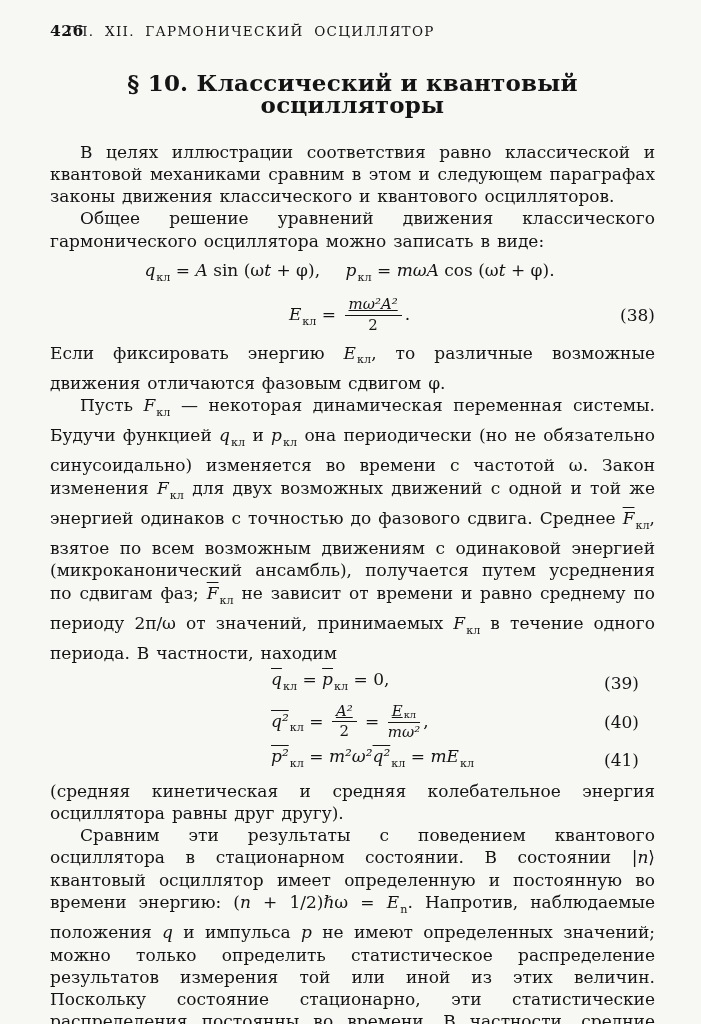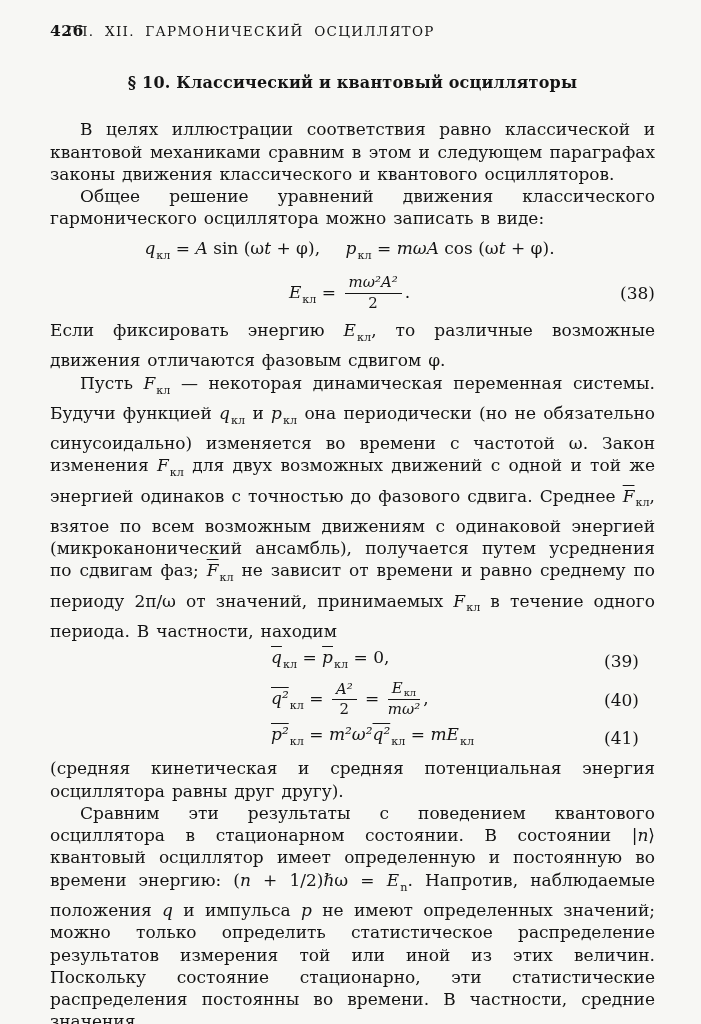--- a/index.html
+++ b/index.html
@@ -35,21 +35,21 @@
   }
   .running-head {
     position: absolute;
     left: 16px; right: 0;
     font-size: 13.5px;
     letter-spacing: 1.3px;
     word-spacing: 5px;
     white-space: nowrap;
   }
   .section-heading {
-    font-size: 16px;
+    font-size: 23px;
     font-weight: bold;
     text-align: center;
     margin: 28px 0 24px 0;
     letter-spacing: 0.2px;
   }
   .para {
     margin: 0;
     text-align: justify;
     word-spacing: 1.5px;
   }
@@ -88,20 +88,21 @@
     align-items: center;
     vertical-align: middle;
     font-size: 88%;
     line-height: 1.18;
     margin: 0 3px;
     text-align: center;
   }
   .fnum {
     border-bottom: 1.3px solid currentColor;
     padding: 0 4px 1px 4px;
+    text-decoration: underline;
   }
   .fden { padding-top: 1px; }
 </style>
 </head>
 <body>
 
 <div class="page">
   <header class="page-header">
     <span class="page-number">426</span>
     <span class="running-head">ГЛ. XII. ГАРМОНИЧЕСКИЙ ОСЦИЛЛЯТОР</span>
@@ -119,16 +120,16 @@
       <p class="para indent"><span class="r-t">Пусть </span><span class="r-i">F</span><span class="r-sub">кл</span><span class="r-t"> — некоторая динамическая переменная системы. Будучи функцией </span><span class="r-i">q</span><span class="r-sub">кл</span><span class="r-t"> и </span><span class="r-i">p</span><span class="r-sub">кл</span><span class="r-t"> она периодически (но не обязательно синусоидально) изменяется во времени с частотой ω. Закон изменения </span><span class="r-i">F</span><span class="r-sub">кл</span><span class="r-t"> для двух возможных движений с одной и той же энергией одинаков с точностью до фазового сдвига. Среднее </span><span class="r-ov"><span class="r-i">F</span></span><span class="r-sub">кл</span><span class="r-t">, взятое по всем возможным движениям с одинаковой энергией (микроканонический ансамбль), получается путем усреднения по сдвигам фаз; </span><span class="r-ov"><span class="r-i">F</span></span><span class="r-sub">кл</span><span class="r-t"> не зависит от времени и равно среднему по периоду 2π/ω от значений, принимаемых </span><span class="r-i">F</span><span class="r-sub">кл</span><span class="r-t"> в течение одного периода. В частности, находим</span></p>
       <div class="eq left"><span class="eq-body"><span class="r-ov"><span class="r-i">q</span></span><span class="r-sub">кл</span><span class="r-t"> = </span><span class="r-ov"><span class="r-i">p</span></span><span class="r-sub">кл</span><span class="r-t"> = 0,</span></span><span class="eq-num">(39)</span></div>
       <div class="eq left"><span class="eq-body"><span class="r-ov"><span class="r-i">q²</span></span><span class="r-sub">кл</span><span class="r-t"> = </span><span class="frac">
             <span class="fnum"><span class="r-i">A²</span></span>
             <span class="fden"><span class="r-t">2</span></span>
           </span><span class="r-t"> = </span><span class="frac">
             <span class="fnum"><span class="r-i">E</span><span class="r-sub">кл</span></span>
             <span class="fden"><span class="r-i">mω²</span></span>
           </span><span class="r-t">,</span></span><span class="eq-num">(40)</span></div>
       <div class="eq left"><span class="eq-body"><span class="r-ov"><span class="r-i">p²</span></span><span class="r-sub">кл</span><span class="r-t"> = </span><span class="r-i">m²ω²</span><span class="r-ov"><span class="r-i">q²</span></span><span class="r-sub">кл</span><span class="r-t"> = </span><span class="r-i">mE</span><span class="r-sub">кл</span></span><span class="eq-num">(41)</span></div>
-      <p class="para"><span class="r-t">(средняя кинетическая и средняя потенциальная энергия осциллятора равны друг другу).</span></p>
+      <p class="para"><span class="r-t">(средняя кинетическая и средняя колебательное энергия осциллятора равны друг другу).</span></p>
       <p class="para indent"><span class="r-t">Сравним эти результаты с поведением квантового осциллятора в стационарном состоянии. В состоянии |</span><span class="r-i">n</span><span class="r-t">⟩ квантовый осциллятор имеет определенную и постоянную во времени энергию: (</span><span class="r-i">n</span><span class="r-t"> + 1/2)ℏω = </span><span class="r-i">E</span><span class="r-sub">n</span><span class="r-t">. Напротив, наблюдаемые положения </span><span class="r-i">q</span><span class="r-t"> и импульса </span><span class="r-i">p</span><span class="r-t"> не имеют определенных значений; можно только определить статистическое распределение результатов измерения той или иной из этих величин. Поскольку состояние стационарно, эти статистические распределения постоянны во времени. В частности, средние значения </span></p>
     </main>
 </div>
 
 </body></html>

